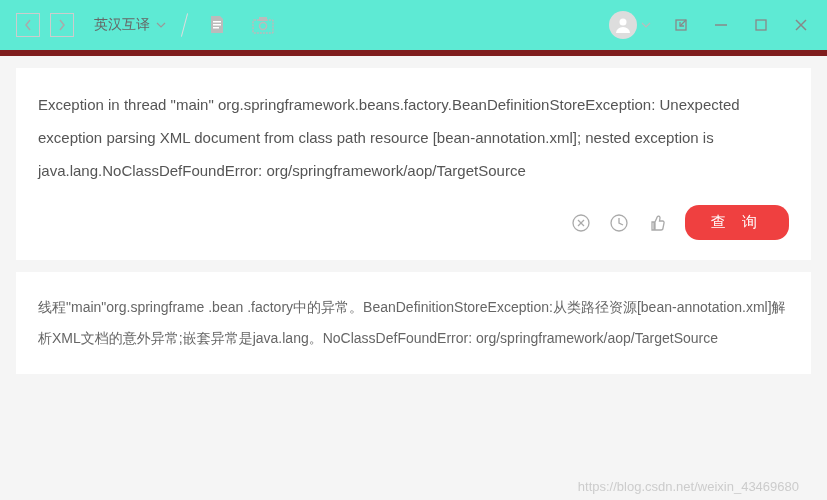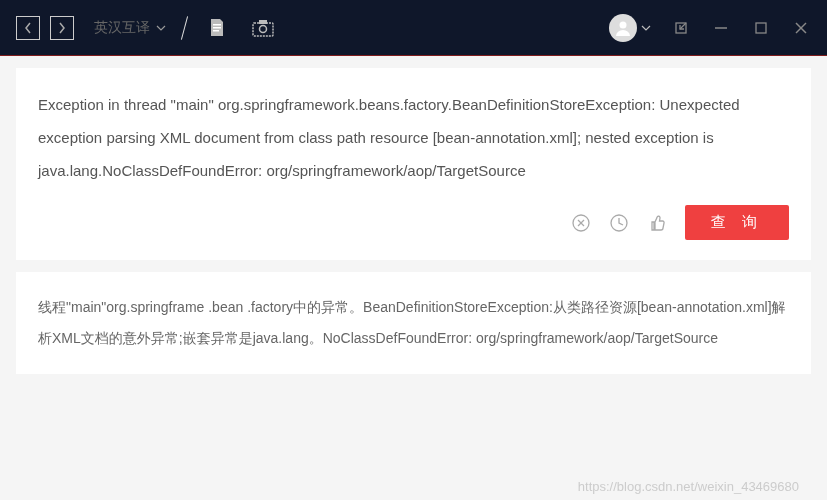--- a/index.html
+++ b/index.html
@@ -1,31 +1,31 @@
 <!DOCTYPE html>
 <html><head>
 <meta charset="utf-8">
 <style>
 * { margin: 0; padding: 0; box-sizing: border-box; }
 body { font-family: "Microsoft YaHei", Arial, sans-serif; background: #f5f5f5; width: 827px; height: 500px; overflow: hidden; position: relative; }
-.toolbar { height: 56px; background: #0f172a; display: flex; align-items: center; padding: 0 16px; border-bottom: 1px solid #7f1d1d; }
+.toolbar { height: 56px; background: #5eead4; display: flex; align-items: center; padding: 0 16px; border-bottom: 6px solid #7f1d1d; }
 .nav-btn { width: 24px; height: 24px; border: 1px solid #ccc; display: flex; align-items: center; justify-content: center; margin-right: 10px; cursor: pointer; color: #999; }
 .mode-select { margin-left: 10px; color: #666; font-size: 14px; display: flex; align-items: center; cursor: pointer; }
 .mode-select .caret { margin-left: 6px; }
 .divider { width: 1px; height: 24px; background: #ddd; margin: 0 18px; transform: rotate(15deg); }
 .tb-icon { width: 28px; height: 28px; display: flex; align-items: center; justify-content: center; color: #999; margin-right: 18px; cursor: pointer; }
 .toolbar-right { margin-left: auto; display: flex; align-items: center; gap: 20px; }
 .avatar-wrap { display: flex; align-items: center; color: #bbb; }
 .avatar-circle { width: 28px; height: 28px; border-radius: 50%; background: #ddd; display: flex; align-items: center; justify-content: center; }
 .win-icon { color: #888; cursor: pointer; display: flex; align-items: center; justify-content: center; width: 20px; height: 20px; }
 .panel { background: #fff; margin: 12px 16px; padding: 20px 22px; }
 .input-text { color: #555; font-size: 15px; line-height: 2.2; }
 .action-row { display: flex; justify-content: flex-end; align-items: center; gap: 18px; margin-top: 18px; }
 .action-icon { color: #999; cursor: pointer; display: flex; align-items: center; }
-.query-btn { background: #ef4040; color: #fff; border: none; padding: 8px 26px; font-size: 15px; letter-spacing: 6px; cursor: pointer; border-radius: 2px; }
+.query-btn { background: #ef4040; color: #fff; border: none; padding: 8px 26px; font-size: 15px; letter-spacing: 6px; cursor: pointer; border-radius: 14px; }
 .output-text { color: #666; font-size: 14px; line-height: 2.2; }
 .watermark { position: absolute; bottom: 6px; right: 28px; color: #ccc; font-size: 13px; }
 </style>
 </head>
 <body>
 
 <div class="toolbar">
   <div class="nav-btn">
     <svg width="10" height="12" viewBox="0 0 8 12">
         <path d="M6 1 L2 6 L6 11" stroke="#aaa" stroke-width="1.5" fill="none"></path>

